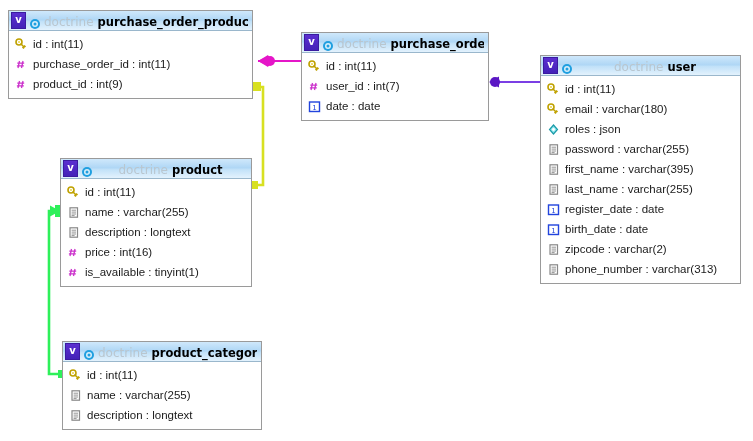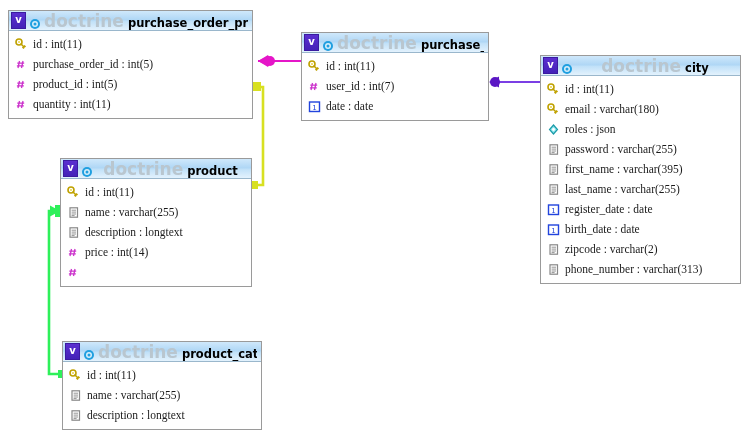--- a/index.html
+++ b/index.html
@@ -66,22 +66,22 @@
   }
   .hdr-titlewrap {
     flex: 1 1 auto;
     text-align: center;
     white-space: nowrap;
     overflow: hidden;
     padding-right: 2px;
   }
   .hdr-schema {
     color: #b9c6cf;
-    font-size: 17px;
-    font-weight: bold;
+    font-size: 12px;
+    font-weight: normal;
   }
   .hdr-name {
     color: #000000;
     font-size: 11.5px;
     font-weight: bold;
     margin-left: 4px;
   }
   
   .hdr-left .hdr-titlewrap { text-align: left; }
 
@@ -98,21 +98,21 @@
   .ficon {
     flex: 0 0 auto;
     width: 13px;
     height: 13px;
     margin-right: 5px;
     position: relative;
   }
   .ftext {
     font-size: 11.5px;
     color: #1a1a1a;
-    font-family: Liberation Serif, serif;
+    font-family: Liberation Sans, sans-serif;
   }
 
   
   .ic-key svg, .ic-int svg, .ic-text svg, .ic-date svg, .ic-json svg { display:block; }
 </style>
 </head>
 <body>
 
 <div id="canvas">
 
@@ -171,37 +171,29 @@
           </svg>
         </span>
         <span class="ftext">id : int(11)</span>
       </div>
       <div class="field">
         <span class="ficon ic-int">
           <svg viewBox="0 0 13 13" width="13" height="13">
             <path d="M4.5 3 L3 10 M8 3 L6.5 10 M2.3 5.2 L9.2 5.2 M1.9 7.8 L8.8 7.8" stroke="#cc33cc" stroke-width="1.3" fill="none"></path>
           </svg>
         </span>
-        <span class="ftext">purchase_order_id : int(5)</span>
+        <span class="ftext">purchase_order_id : int(11)</span>
       </div>
       <div class="field">
         <span class="ficon ic-int">
           <svg viewBox="0 0 13 13" width="13" height="13">
             <path d="M4.5 3 L3 10 M8 3 L6.5 10 M2.3 5.2 L9.2 5.2 M1.9 7.8 L8.8 7.8" stroke="#cc33cc" stroke-width="1.3" fill="none"></path>
           </svg>
         </span>
-        <span class="ftext">product_id : int(5)</span>
-      </div>
-      <div class="field">
-        <span class="ficon ic-int">
-          <svg viewBox="0 0 13 13" width="13" height="13">
-            <path d="M4.5 3 L3 10 M8 3 L6.5 10 M2.3 5.2 L9.2 5.2 M1.9 7.8 L8.8 7.8" stroke="#cc33cc" stroke-width="1.3" fill="none"></path>
-          </svg>
-        </span>
-        <span class="ftext">quantity : int(11)</span>
+        <span class="ftext">product_id : int(9)</span>
       </div>
     </div>
   </div>
 
   <div class="entity" style="left:301px; top:32px; width:188px;">
     <div class="entity-header hdr-left">
       <div class="hdr-badge">v</div>
       <div class="hdr-gear">
         <svg viewBox="0 0 12 12" width="12" height="12">
           <circle cx="6" cy="6" r="5" fill="#1f9fe0"></circle>
@@ -248,21 +240,21 @@
     <div class="entity-header">
       <div class="hdr-badge">v</div>
       <div class="hdr-gear">
         <svg viewBox="0 0 12 12" width="12" height="12">
           <circle cx="6" cy="6" r="5" fill="#1f9fe0"></circle>
           <circle cx="6" cy="6" r="3" fill="#d7eefb"></circle>
           <circle cx="6" cy="6" r="1.5" fill="#1f9fe0"></circle>
         </svg>
       </div>
       <div class="hdr-titlewrap">
-        <span class="hdr-schema">doctrine</span><span class="hdr-name">city</span>
+        <span class="hdr-schema">doctrine</span><span class="hdr-name">user</span>
       </div>
     </div>
     <div class="fields">
       <div class="field">
         <span class="ficon ic-key">
           <svg viewBox="0 0 13 13" width="13" height="13">
             <circle cx="4" cy="4" r="3" fill="none" stroke="#bfa100" stroke-width="1.6"></circle>
             <circle cx="4" cy="4" r="1" fill="#e8d24a"></circle>
             <path d="M5.5 5.5 L9.5 9.5 M7.5 9 L9 10.5 M9 7.5 L10.5 9" stroke="#bfa100" stroke-width="1.6" fill="none"></path>
           </svg>
@@ -396,28 +388,29 @@
           </svg>
         </span>
         <span class="ftext">description : longtext</span>
       </div>
       <div class="field">
         <span class="ficon ic-int">
           <svg viewBox="0 0 13 13" width="13" height="13">
             <path d="M4.5 3 L3 10 M8 3 L6.5 10 M2.3 5.2 L9.2 5.2 M1.9 7.8 L8.8 7.8" stroke="#cc33cc" stroke-width="1.3" fill="none"></path>
           </svg>
         </span>
-        <span class="ftext">price : int(14)</span>
+        <span class="ftext">price : int(16)</span>
       </div>
       <div class="field">
         <span class="ficon ic-int">
           <svg viewBox="0 0 13 13" width="13" height="13">
             <path d="M4.5 3 L3 10 M8 3 L6.5 10 M2.3 5.2 L9.2 5.2 M1.9 7.8 L8.8 7.8" stroke="#cc33cc" stroke-width="1.3" fill="none"></path>
           </svg>
         </span>
+        <span class="ftext">is_available : tinyint(1)</span>
       </div>
     </div>
   </div>
 
   <div class="entity" style="left:62px; top:341px; width:200px;">
     <div class="entity-header hdr-left">
       <div class="hdr-badge">v</div>
       <div class="hdr-gear">
         <svg viewBox="0 0 12 12" width="12" height="12">
           <circle cx="6" cy="6" r="5" fill="#1f9fe0"></circle>

